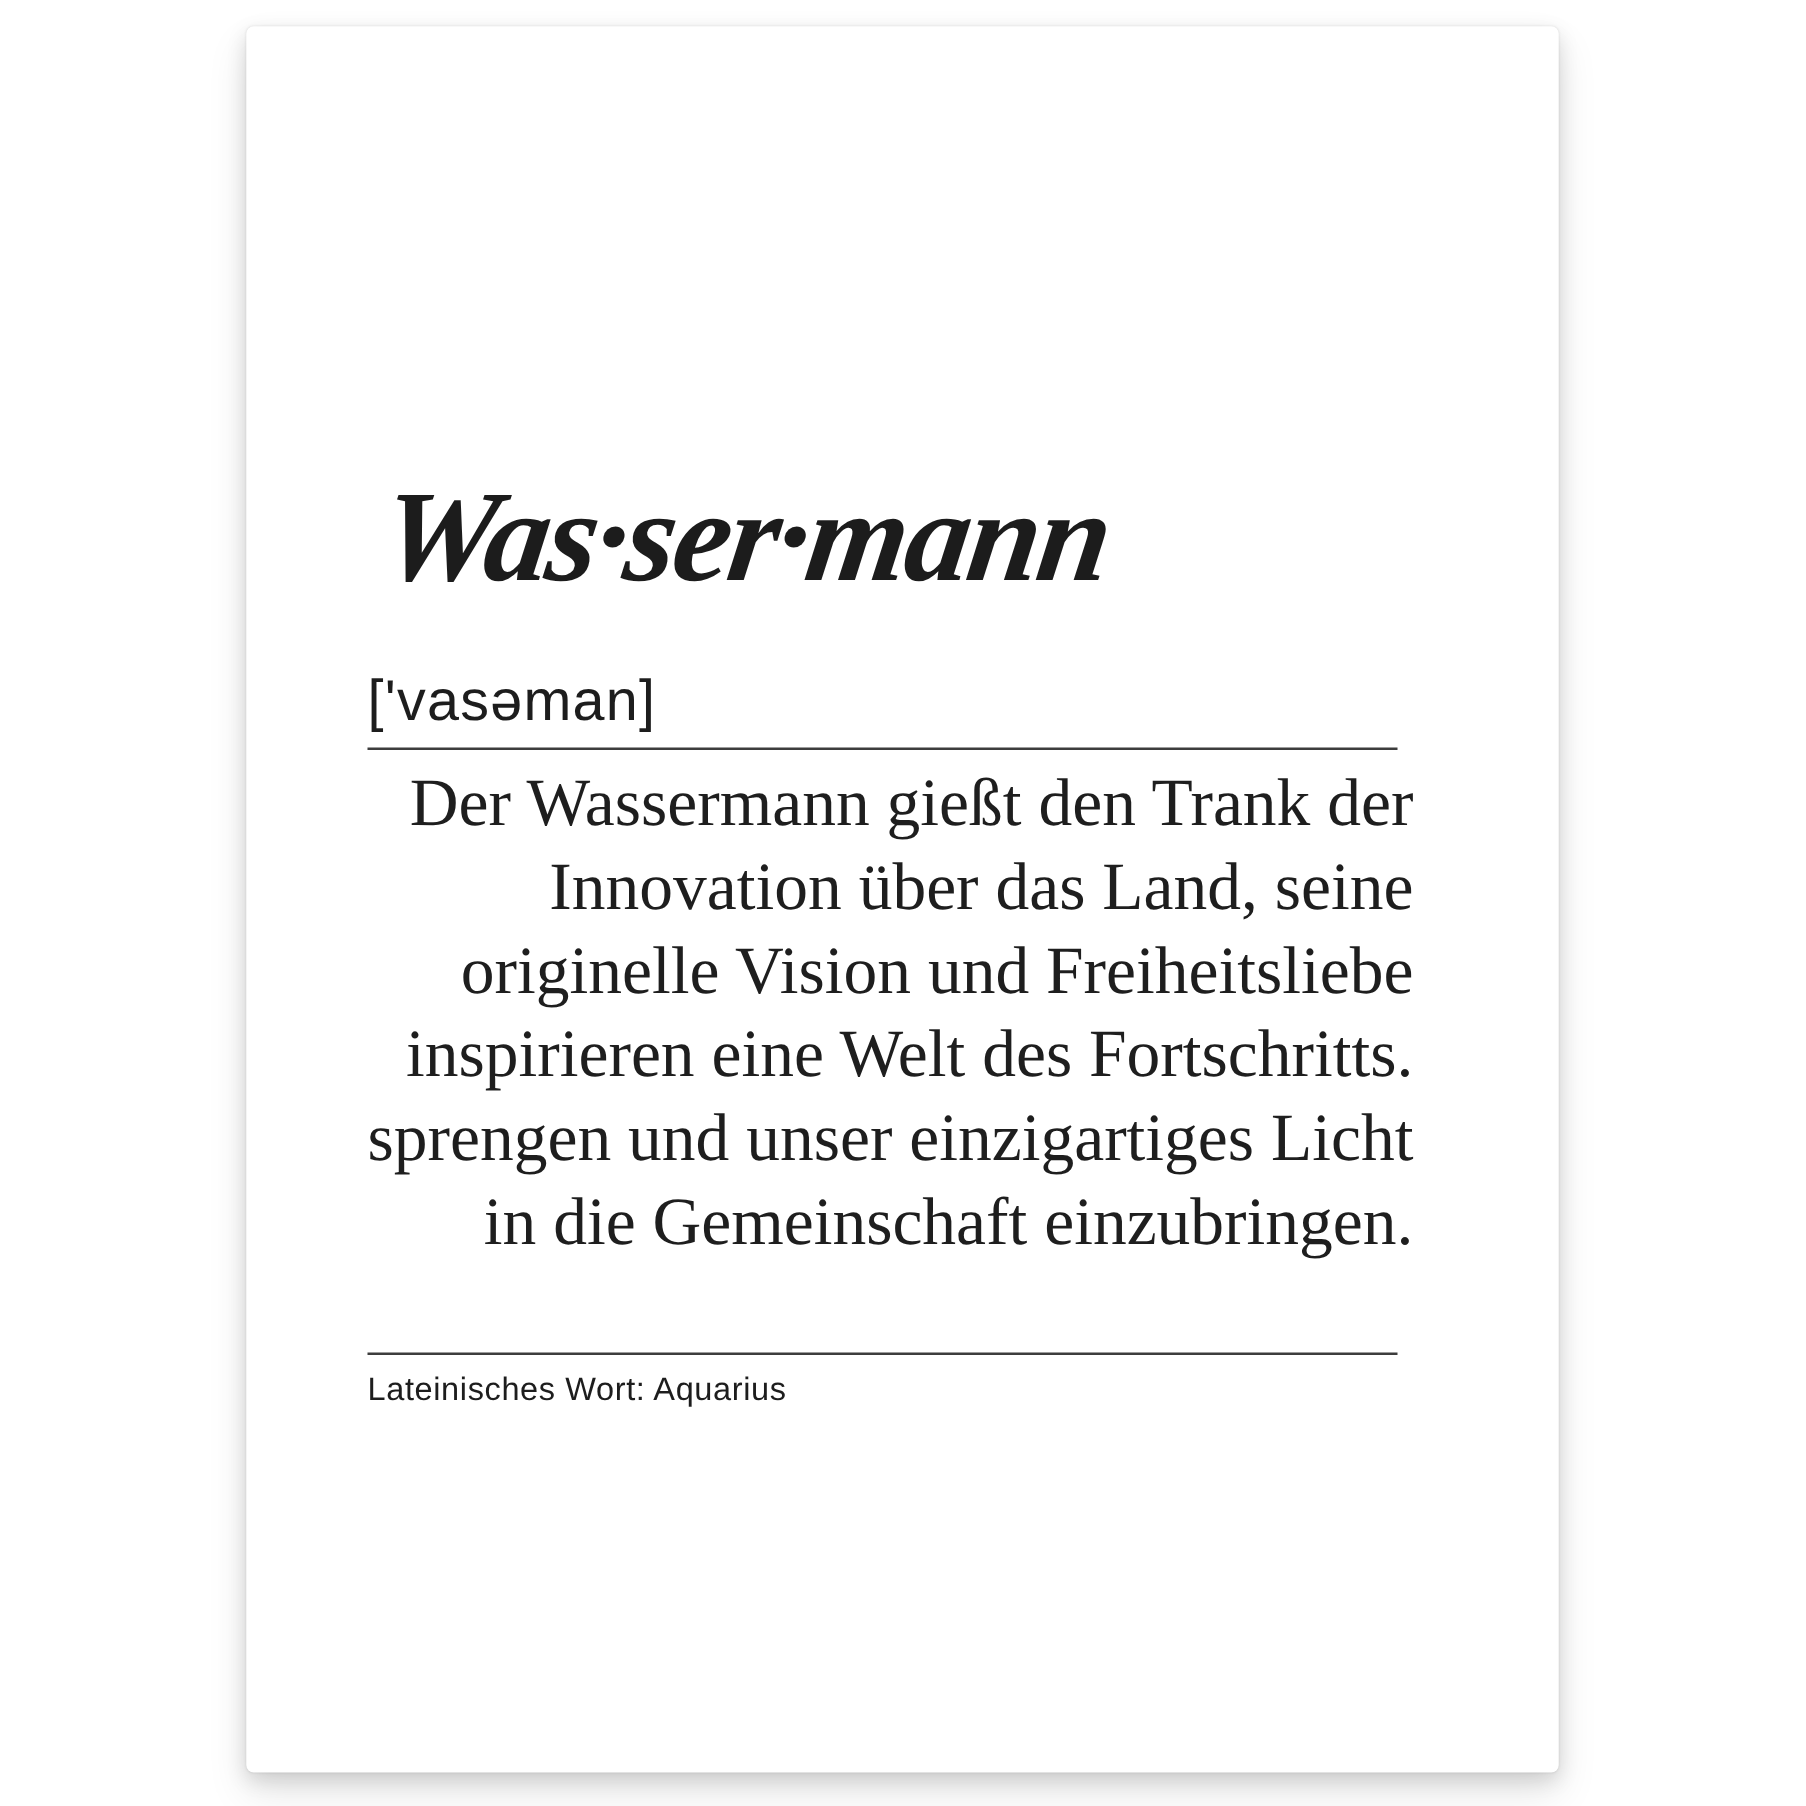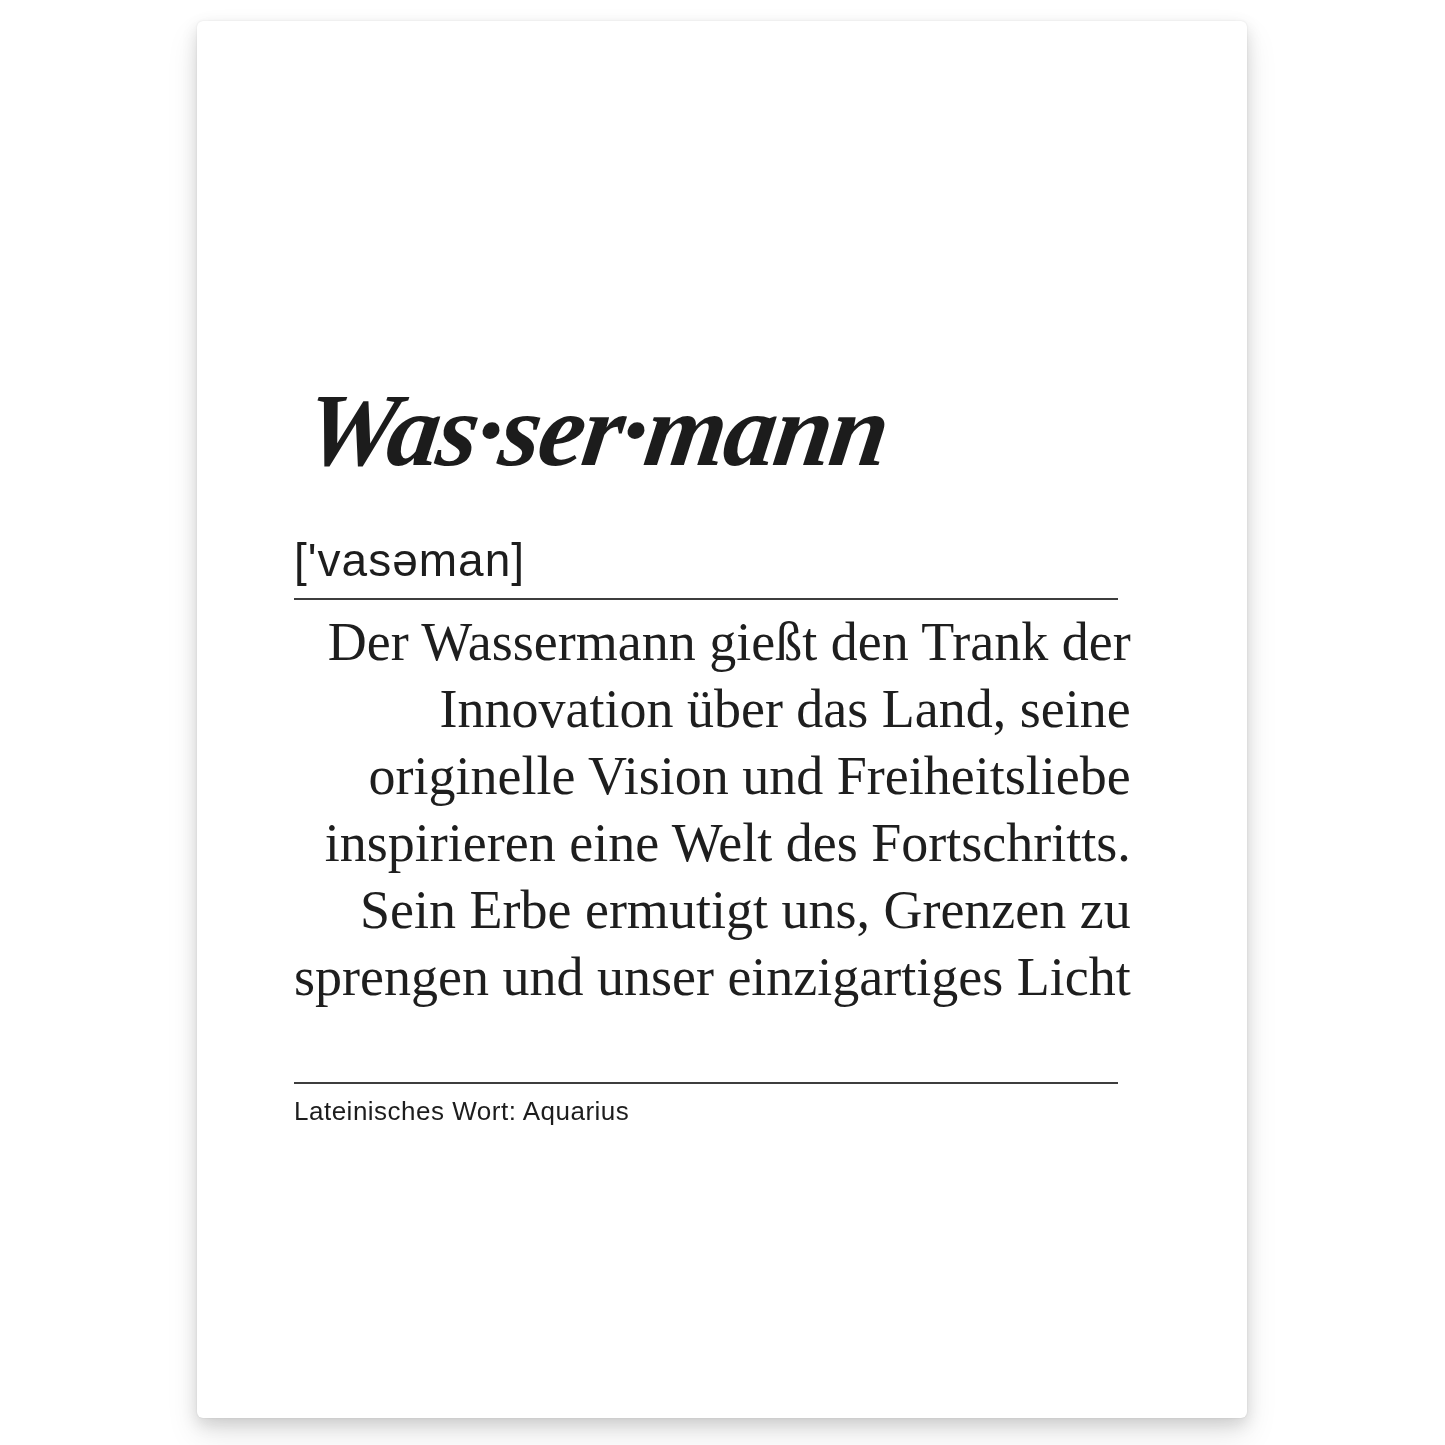--- a/index.html
+++ b/index.html
@@ -97,21 +97,21 @@
 
   <div class="phonetic">['vasəman]</div>
 
   <div class="rule rule-top"></div>
 
   <div class="definition">
     <div class="line">Der Wassermann gießt den Trank der</div>
     <div class="line">Innovation über das Land, seine</div>
     <div class="line">originelle Vision und Freiheitsliebe</div>
     <div class="line">inspirieren eine Welt des Fortschritts.</div>
-    <div class="line">Sein Erbe ermutigt uns, Grenzen zu</div>
     <div class="line">sprengen und unser einzigartiges Licht</div>
+    <div class="line">in die Gemeinschaft einzubringen.</div>
   </div>
 
   <div class="rule rule-bottom"></div>
 
   <div class="footer-note">Lateinisches Wort: Aquarius</div>
 
 </div>
 
 </body></html>

